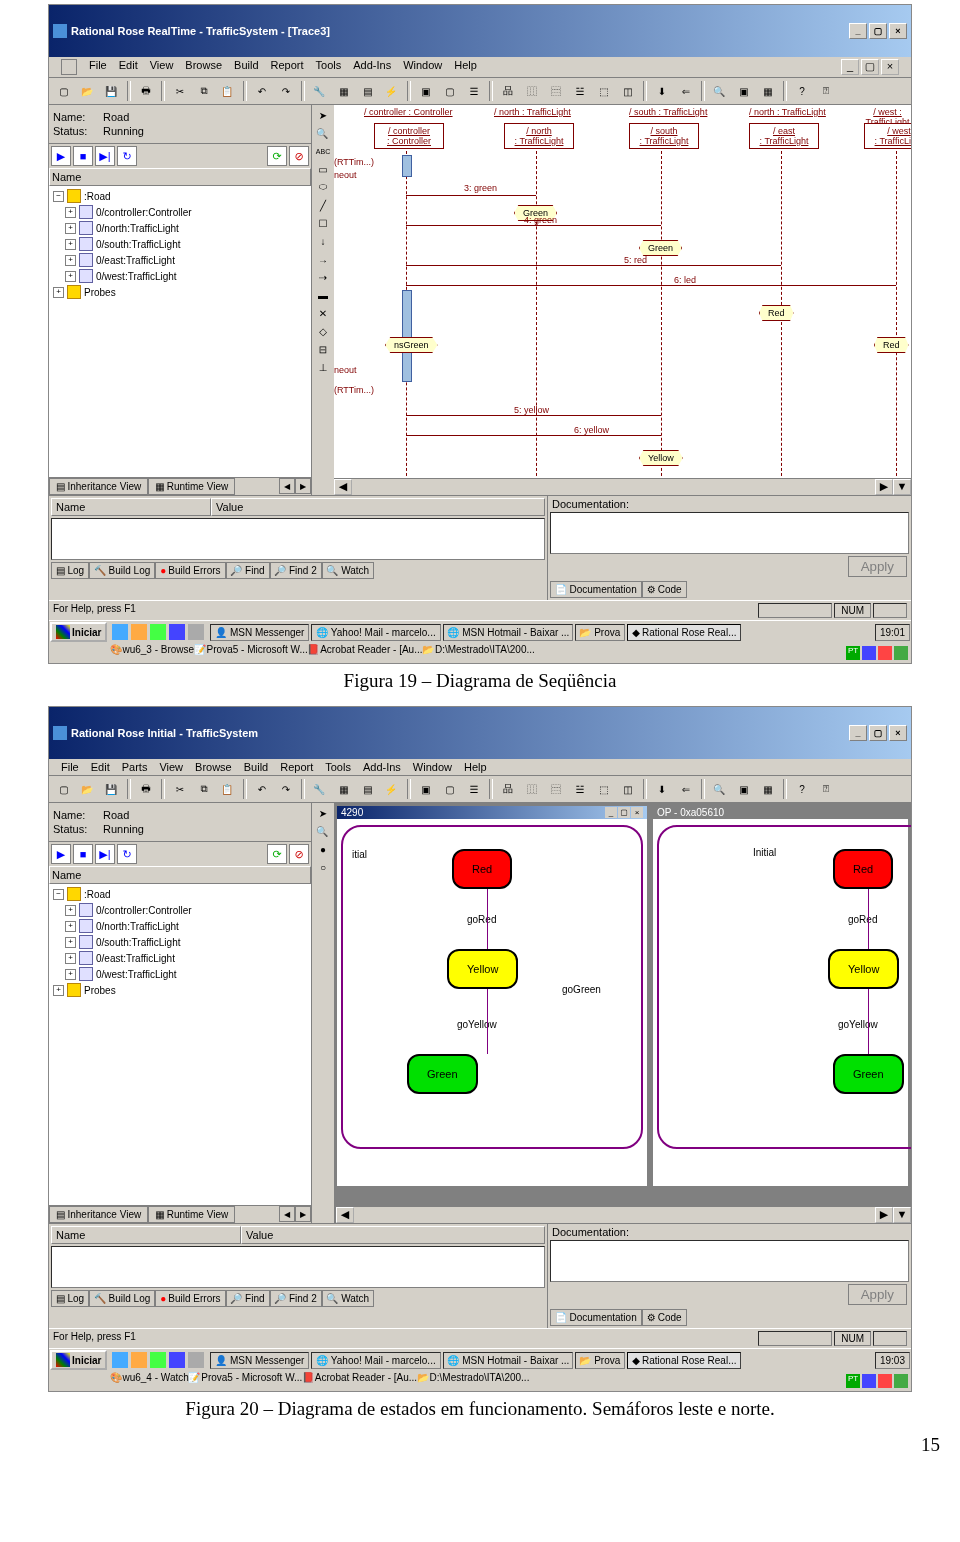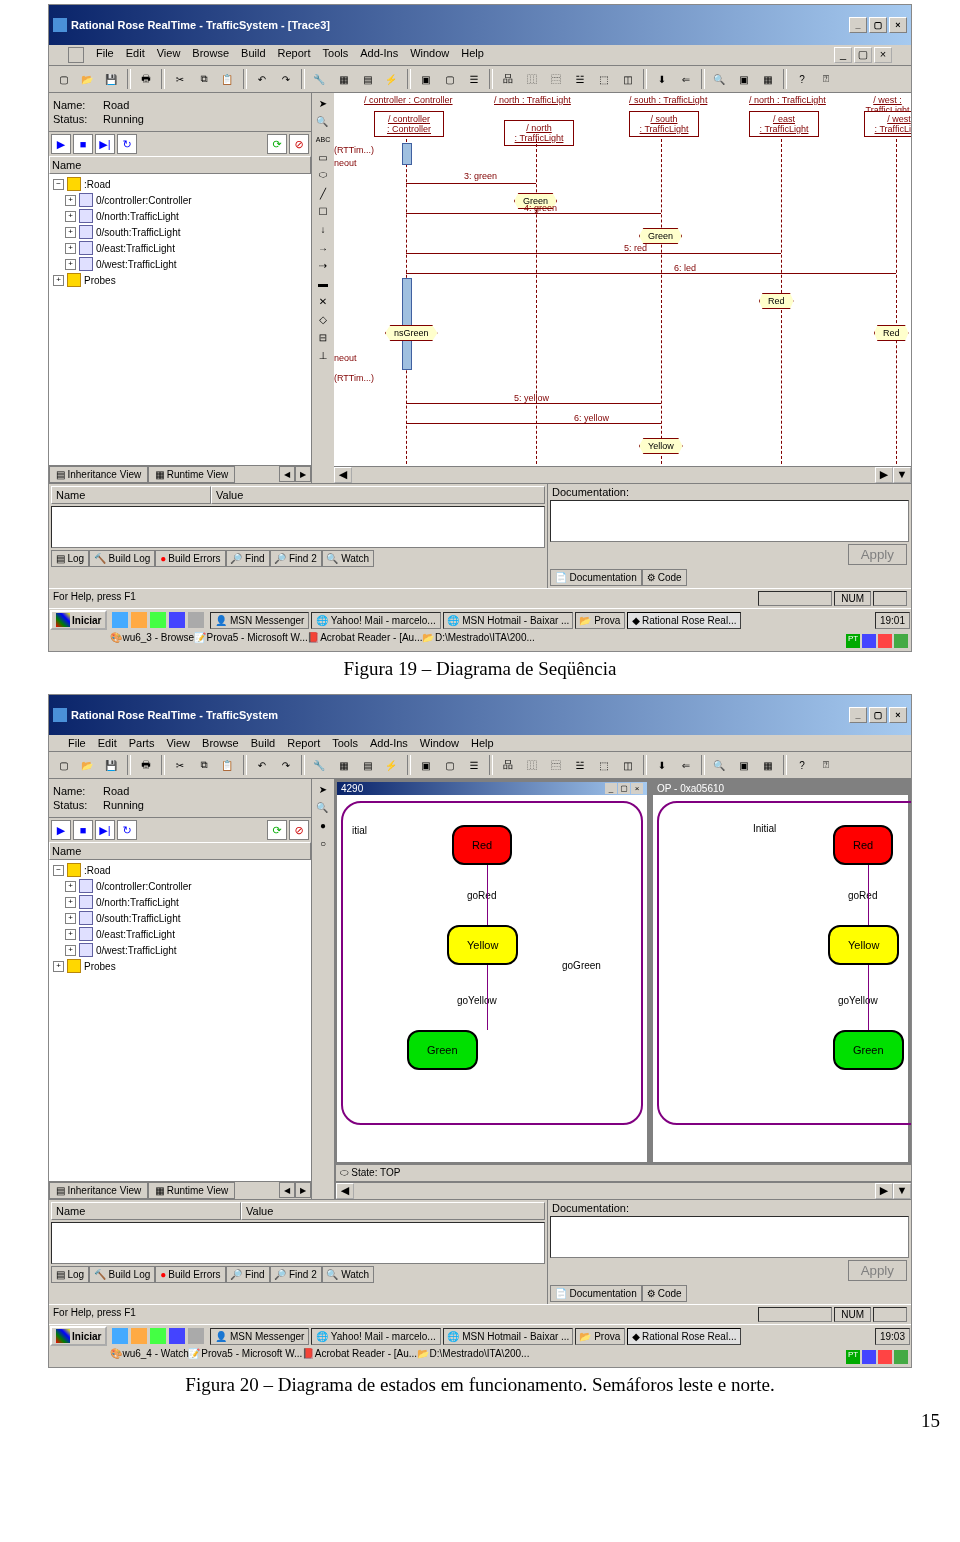--- a/index.html
+++ b/index.html
@@ -1,21 +1,21 @@
 <!DOCTYPE html>
 <html><head>
 <meta charset="utf-8">
 <style>
 body{margin:0;font-family:Arial,sans-serif;font-size:11px;background:#fff;color:#000;width:960px}
 .screenshot{border:1px solid #888;background:#d4d0c8;position:relative}
-.titlebar{background:linear-gradient(to right,#0a246a,#a6caf0);color:#fff;padding:12px 4px;display:flex;align-items:center;font-size:11px;font-weight:bold}
+.titlebar{background:linear-gradient(to right,#0a246a,#a6caf0);color:#fff;padding:18px 4px;display:flex;align-items:center;font-size:11px;font-weight:bold}
 .titlebar .icon{width:14px;height:14px;background:#4a90d9;margin-right:4px;display:inline-block}
 .titlebar .winbtns{margin-left:auto;display:flex;gap:2px}
 .titlebar .winbtns span{width:16px;height:14px;background:#d4d0c8;border:1px solid #fff;border-right-color:#808080;border-bottom-color:#808080;display:inline-flex;align-items:center;justify-content:center;color:#000;font-size:9px;font-weight:bold}
-.menubar{background:#d4d0c8;padding:2px 19px;display:flex;gap:12px;font-size:11px;border-bottom:1px solid #808080}
+.menubar{background:#d4d0c8;padding:2px 12px;display:flex;gap:12px;font-size:11px;border-bottom:1px solid #808080}
 .menubar span{cursor:default}
 .toolbar{background:#d4d0c8;padding:2px 4px;display:flex;gap:2px;border-bottom:1px solid #808080;align-items:center}
 .tbtn{width:20px;height:20px;border:1px solid #d4d0c8;display:inline-flex;align-items:center;justify-content:center;font-size:10px}
 .sep{width:2px;height:20px;border-left:1px solid #808080;border-right:1px solid #fff;margin:0 2px}
 .mainarea{display:flex;height:390px}
 .leftpanel{width:262px;background:#d4d0c8;border-right:1px solid #808080;display:flex;flex-direction:column}
 .infopanel{padding:4px;border-bottom:1px solid #808080}
 .infopanel .row{display:flex;margin:2px 0}
 .infopanel .lbl{width:50px}
 .playbtns{display:flex;gap:2px;padding:2px;align-items:center}
@@ -245,21 +245,21 @@
       </div>
       <div class="diagramarea">
 
         <div class="lifeline-hdr" style="left:30px">/ controller : Controller</div>
         <div class="lifeline-hdr" style="left:160px">/ north : TrafficLight</div>
         <div class="lifeline-hdr" style="left:295px">/ south : TrafficLight</div>
         <div class="lifeline-hdr" style="left:415px">/ north : TrafficLight</div>
         <div class="lifeline-hdr" style="left:530px">/ west : TrafficLight</div>
 
         <div class="lifeline-box" style="left:40px;top:18px;width:60px">/ controller<br>: Controller</div>
-        <div class="lifeline-box" style="left:170px;top:27px;width:60px">/ north<br>: TrafficLight</div>
+        <div class="lifeline-box" style="left:170px;top:18px;width:60px">/ north<br>: TrafficLight</div>
         <div class="lifeline-box" style="left:295px;top:18px;width:60px">/ south<br>: TrafficLight</div>
         <div class="lifeline-box" style="left:415px;top:18px;width:60px">/ east<br>: TrafficLight</div>
         <div class="lifeline-box" style="left:530px;top:18px;width:60px">/ west<br>: TrafficLight</div>
 
         <div class="lifeline" style="left:72px;top:46px;height:330px"></div>
         <div class="lifeline" style="left:202px;top:46px;height:330px"></div>
         <div class="lifeline" style="left:327px;top:46px;height:330px"></div>
         <div class="lifeline" style="left:447px;top:46px;height:330px"></div>
         <div class="lifeline" style="left:562px;top:46px;height:330px"></div>
 
@@ -392,21 +392,21 @@
       <span style="width:14px;height:14px;background:#4a4"></span>
     </div>
   </div>
 </div>
 
 <div class="caption">Figura 19 – Diagrama de Seqüência</div>
 
 <div class="screenshot" style="margin:4px 48px 0 48px">
   <div class="titlebar">
     <span class="icon"></span>
-    <span>Rational Rose RealTime - TrafficSystem</span>
+    <span>Rational Rose Initial - TrafficSystem</span>
     <div class="winbtns">
       <span>_</span>
       <span>▢</span>
       <span>×</span>
     </div>
   </div>
   <div class="menubar">
     <span>File</span>
     <span>Edit</span>
     <span>Parts</span>
@@ -573,23 +573,20 @@
           <div class="statelabel" style="left:100px;top:28px">Initial</div>
           <div class="statebox red" style="left:180px;top:30px">Red</div>
           <div class="statelabel" style="left:195px;top:95px">goRed</div>
           <div class="statebox yellow" style="left:175px;top:130px">Yellow</div>
           <div class="statelabel" style="left:185px;top:200px">goYellow</div>
           <div class="statebox green" style="left:180px;top:235px">Green</div>
           <div class="statearrow" style="left:215px;top:70px;height:60px"></div>
           <div class="statearrow" style="left:215px;top:170px;height:65px"></div>
         </div>
       </div>
-      <div style="position:absolute;left:24px;bottom:18px;right:0;height:16px;background:#d4d0c8;display:flex;align-items:center;padding-left:4px;font-size:10px">
-        <span>⬭ <span>State: TOP</span></span>
-      </div>
       <div style="position:absolute;bottom:0;left:24px;right:0;height:16px;background:#d4d0c8;border-top:1px solid #808080;display:flex">
         <span style="width:16px;border:1px outset #fff;text-align:center">◀</span>
         <span style="flex:1"></span>
         <span style="width:16px;border:1px outset #fff;text-align:center">▶</span>
         <span style="width:16px;border:1px outset #fff;text-align:center">▼</span>
       </div>
     </div>
   </div>
   <div class="bottompanels">
     <div class="bp-left">

